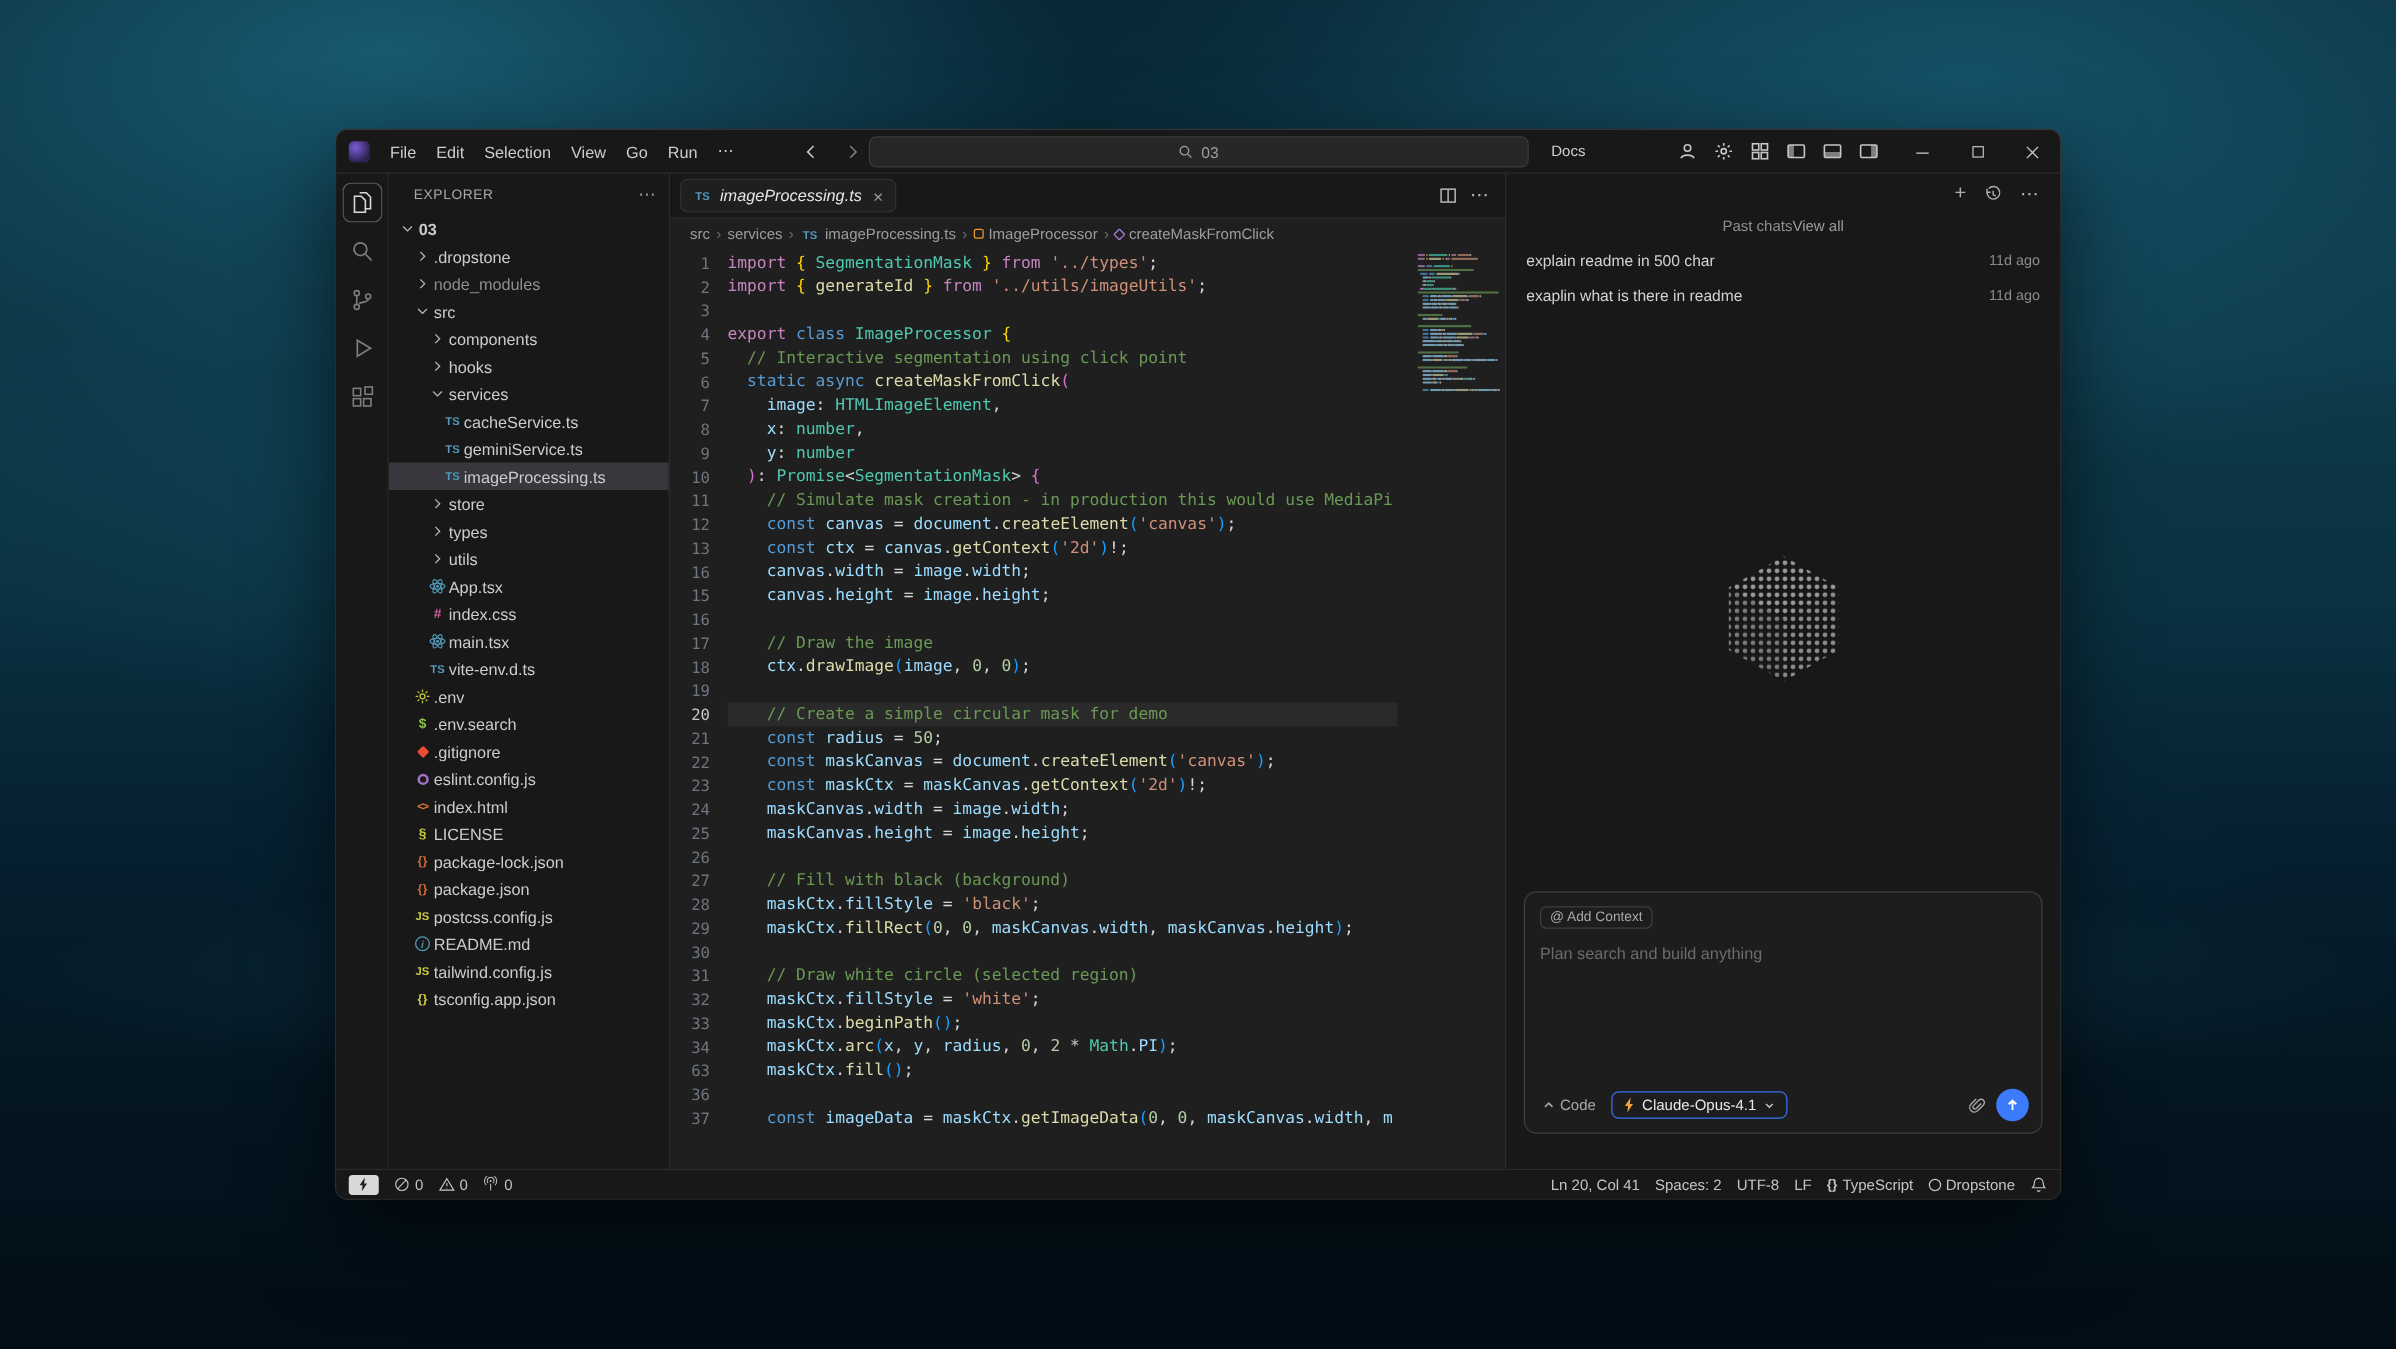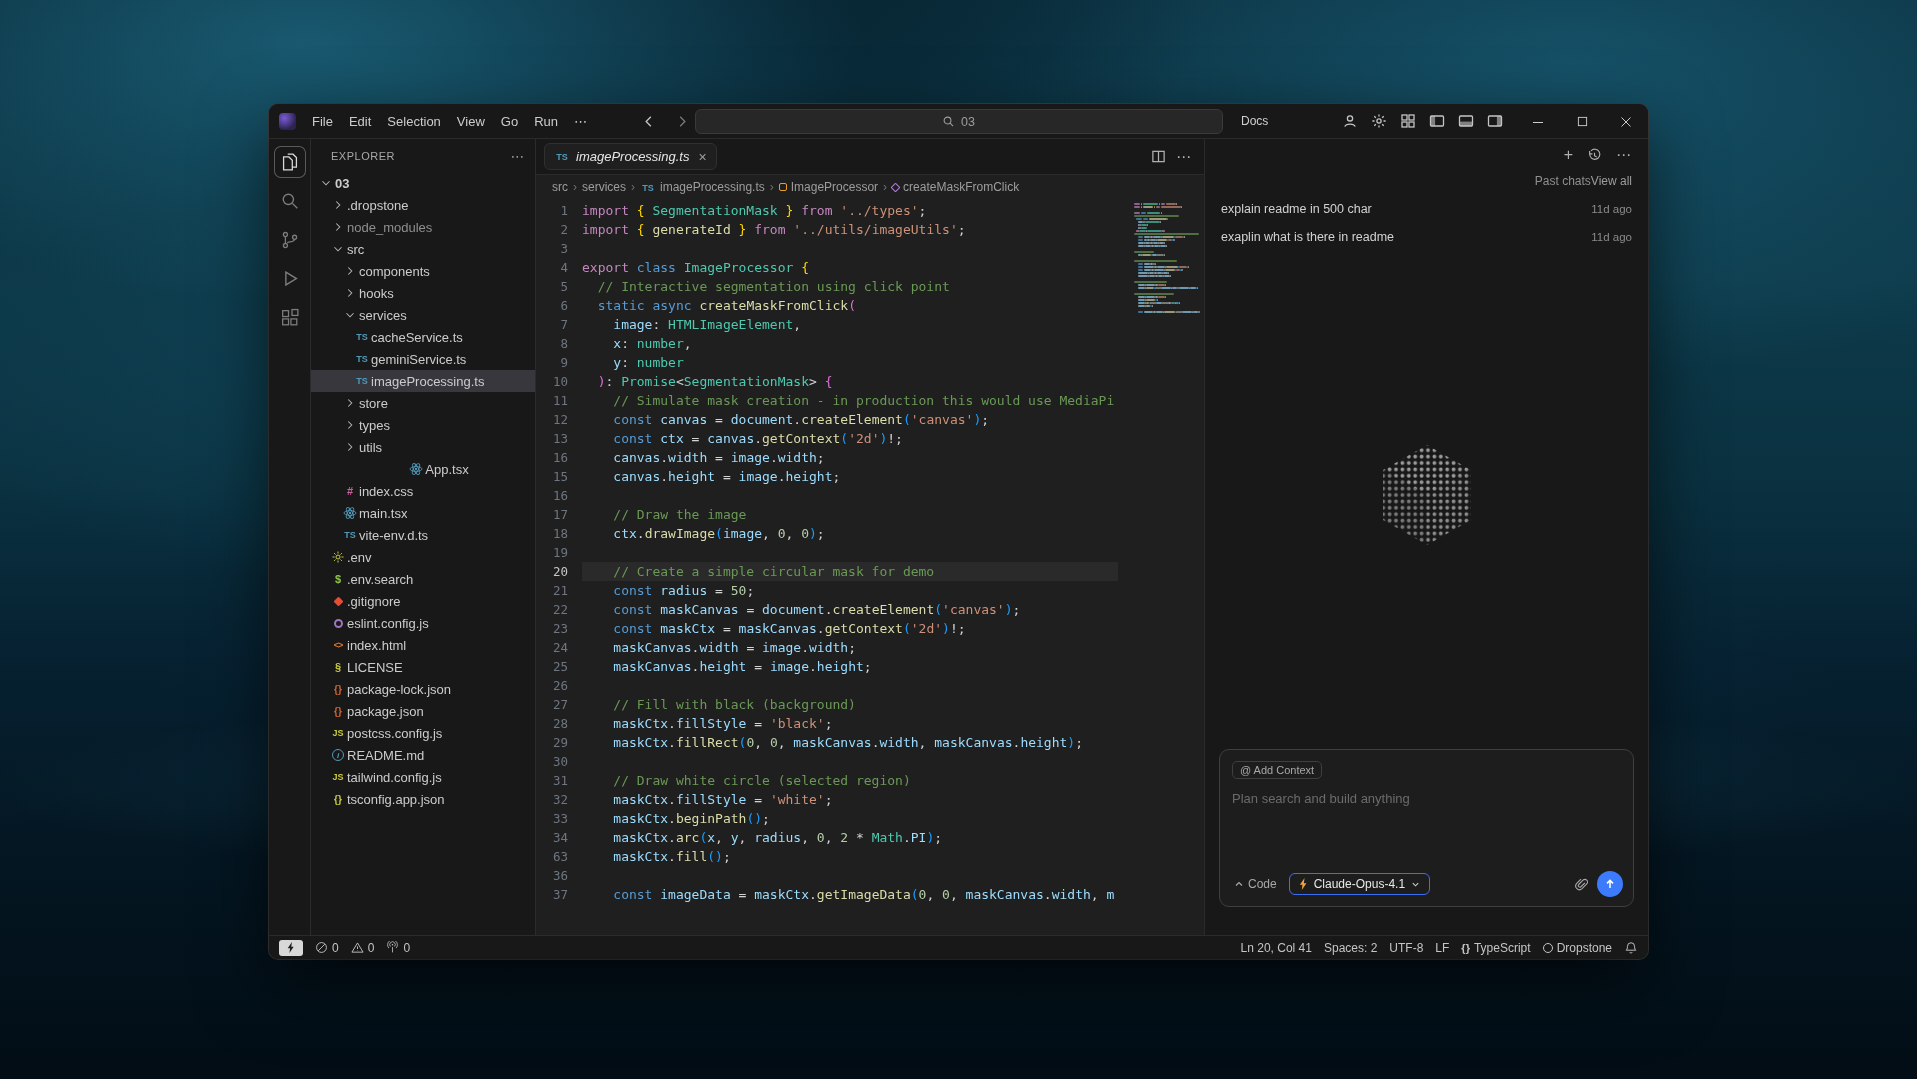--- a/index.html
+++ b/index.html
@@ -95,26 +95,26 @@
   .cline{height:19px;}
   .cline.active{background:rgba(255,255,255,.05);}
   .minimap{position:absolute;right:4px;top:4px;width:66px;overflow:hidden;}
   .mrow{height:2px;margin-bottom:1px;white-space:nowrap;overflow:hidden;font-size:0;}
   .mrow span{display:inline-block;height:2px;border-radius:1px;}
   
   .chatpanel{width:444px;flex:none;background:#181818;border-left:1px solid #2b2b2b;position:relative;
     display:flex;flex-direction:column;color:#cccccc;}
   .chat-toolbar{height:32px;flex:none;display:flex;justify-content:flex-end;align-items:center;gap:14px;
     padding:0 16px;color:#b0b0b0;}
-  .pastchats-row{display:flex;justify-content:flex-end;padding:3px 16px 7px;font-size:12px;color:#8f8f8f;}
+  .pastchats-row{display:flex;justify-content:center;padding:3px 16px 7px;font-size:12px;color:#8f8f8f;}
   .viewall{color:#9d9d9d;}
   .chat-item{display:flex;justify-content:space-between;align-items:center;height:28px;padding:0 16px;font-size:12.5px;color:#d2d2d2;}
   .chat-time{color:#8a8a8a;font-size:11.5px;}
   .cube{position:absolute;left:50%;top:296px;transform:translateX(-50%);}
-  .chat-input{position:absolute;left:14px;right:14px;bottom:28px;height:158px;border:1px solid #3f3f3f;
+  .chat-input{position:absolute;left:14px;right:14px;bottom:28px;height:194px;border:1px solid #3f3f3f;
     border-radius:10px;background:#1d1d1d;padding:10px 12px;}
   .ctx-chip{display:inline-block;border:1px solid #3f3f3f;border-radius:5px;padding:2px 7px;font-size:11px;color:#a8a8a8;}
   .chat-placeholder{margin-top:12px;font-size:13px;color:#6b6b6b;}
   .chat-controls{position:absolute;left:10px;right:10px;bottom:9px;display:flex;align-items:center;gap:8px;}
   .mode-select{display:flex;align-items:center;gap:4px;color:#a8a8a8;font-size:12px;padding:3px 4px;}
   .model-pill{display:flex;align-items:center;gap:6px;border:1px solid #3b6ef5;border-radius:6px;
     padding:3px 9px;font-size:12px;color:#e8e8e8;}
   .spacer{flex:1;}
   .clip{color:#a8a8a8;display:flex;}
   .send-btn{width:26px;height:26px;border-radius:50%;background:#3d7bfd;display:flex;align-items:center;justify-content:center;}
@@ -362,21 +362,21 @@
               <span class="tlabel">types</span>
             </div>
             <div class="trow" style="padding-left: 30px;">
               <span class="ticon">
                 <svg width="14" height="14" viewBox="0 0 16 16" fill="none" stroke="#b8b8b8" stroke-width="1.2">
                   <path d="M6 4l4 4-4 4"></path>
                 </svg>
               </span>
               <span class="tlabel">utils</span>
             </div>
-            <div class="trow" style="padding-left: 30px; justify-content: center;">
+            <div class="trow" style="padding-left: 30px;">
               <span class="ticon">
                 <svg width="14" height="14" viewBox="0 0 14 14">
                   <g fill="none" stroke="#519aba" stroke-width="0.9">
                     <ellipse cx="7" cy="7" rx="6" ry="2.4"></ellipse>
                     <ellipse cx="7" cy="7" rx="6" ry="2.4" transform="rotate(60 7 7)"></ellipse>
                     <ellipse cx="7" cy="7" rx="6" ry="2.4" transform="rotate(120 7 7)"></ellipse>
                   </g>
                   <circle cx="7" cy="7" r="1.2" fill="#519aba"></circle>
                 </svg>
               </span>

